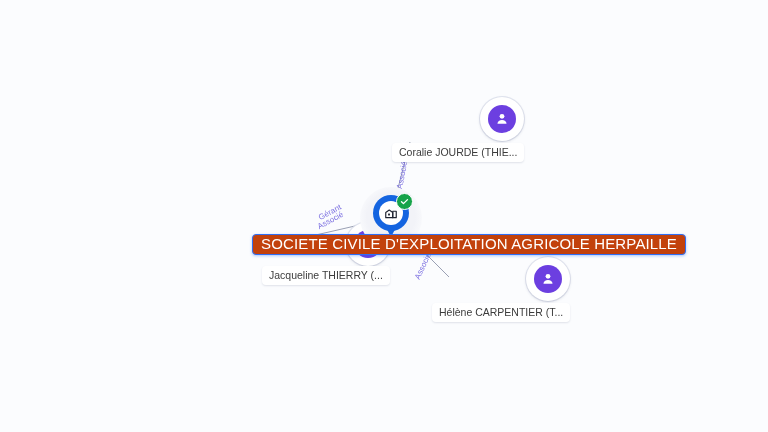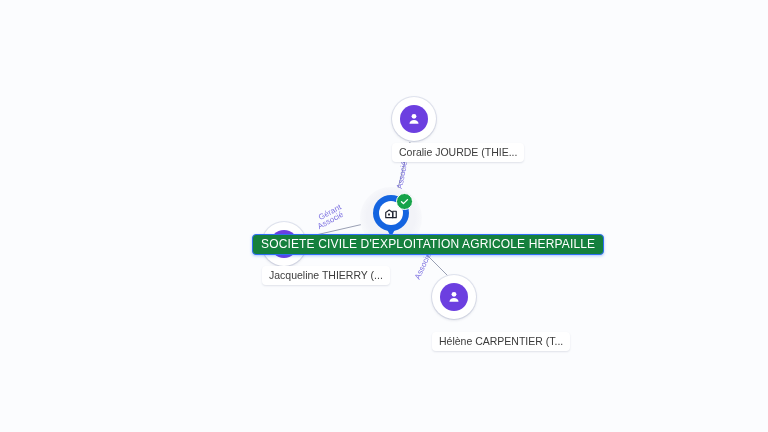--- a/index.html
+++ b/index.html
@@ -25,21 +25,21 @@
     top: 0;
     width: 768px;
     height: 432px;
   }
 
   
   .node {
     position: absolute;
     display: flex;
     flex-direction: column;
-    align-items: flex-start;
+    align-items: flex-end;
   }
 
   
   .person-avatar {
     width: 44px;
     height: 44px;
     border-radius: 50%;
     background: #ffffff;
     box-shadow: 0 1px 3px rgba(40,50,90,0.18), 0 0 0 1px rgba(225,228,240,0.9);
     display: flex;
@@ -131,41 +131,41 @@
     text-overflow: clip;
     padding: 3px 7px 4px 7px;
     border-radius: 4px;
     background: #ffffff;
     color: #3c3c3c;
     font-size: 10.5px;
     line-height: 12px;
     box-shadow: 0 1px 2px rgba(40,50,90,0.13);
   }
   .node-label.selected {
-    background: #15803d;
+    background: #c2410c;
     color: #ffffff;
     border: 1px solid #2f6ef5;
     box-shadow: 0 1px 3px rgba(20,100,240,0.35);
     max-width: none;
-    font-size: 12px;
+    font-size: 15px;
     letter-spacing: 0.15px;
     padding: 3px 8px 4px 8px;
   }
 
   
   #node-coralie { left: 392px; top: 97px; }
   #node-coralie .node-label { margin-top: 2px; }
 
   #node-company { left: 360px; top: 187px; z-index: 4; }
   #node-company .node-label { position: absolute; top: 46px; left: -108px; }
 
   #node-jacqueline { left: 262px; top: 222px; }
   #node-jacqueline .node-label { margin-top: 0; }
 
-  #node-helene { left: 432px; top: 275px; gap: 11px; }
+  #node-helene { left: 432px; top: 257px; }
   #node-helene .node-label { margin-top: 2px; }
 
   
   .edge-label {
     position: absolute;
     color: #7b6fe0;
     font-size: 8px;
     line-height: 9px;
     font-family: "Liberation Sans", sans-serif;
     white-space: nowrap;

